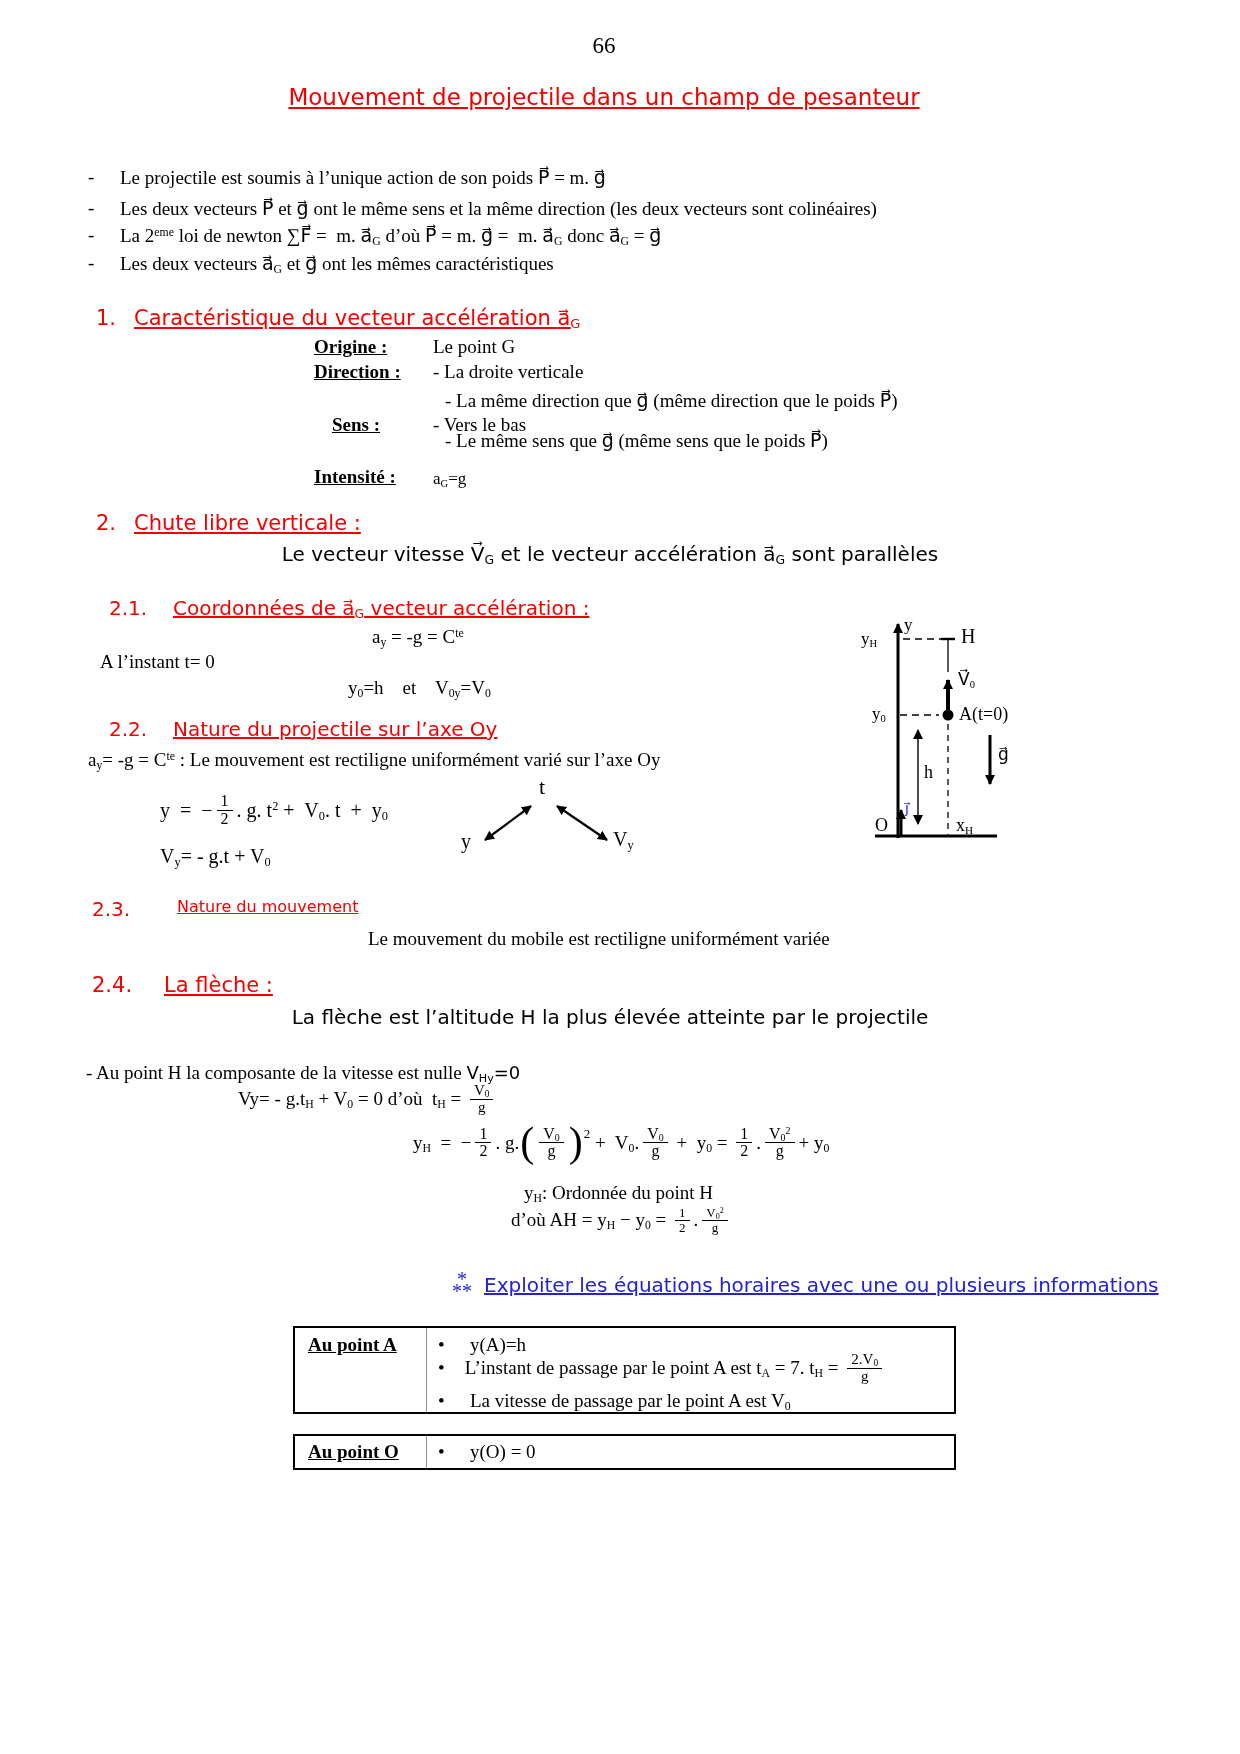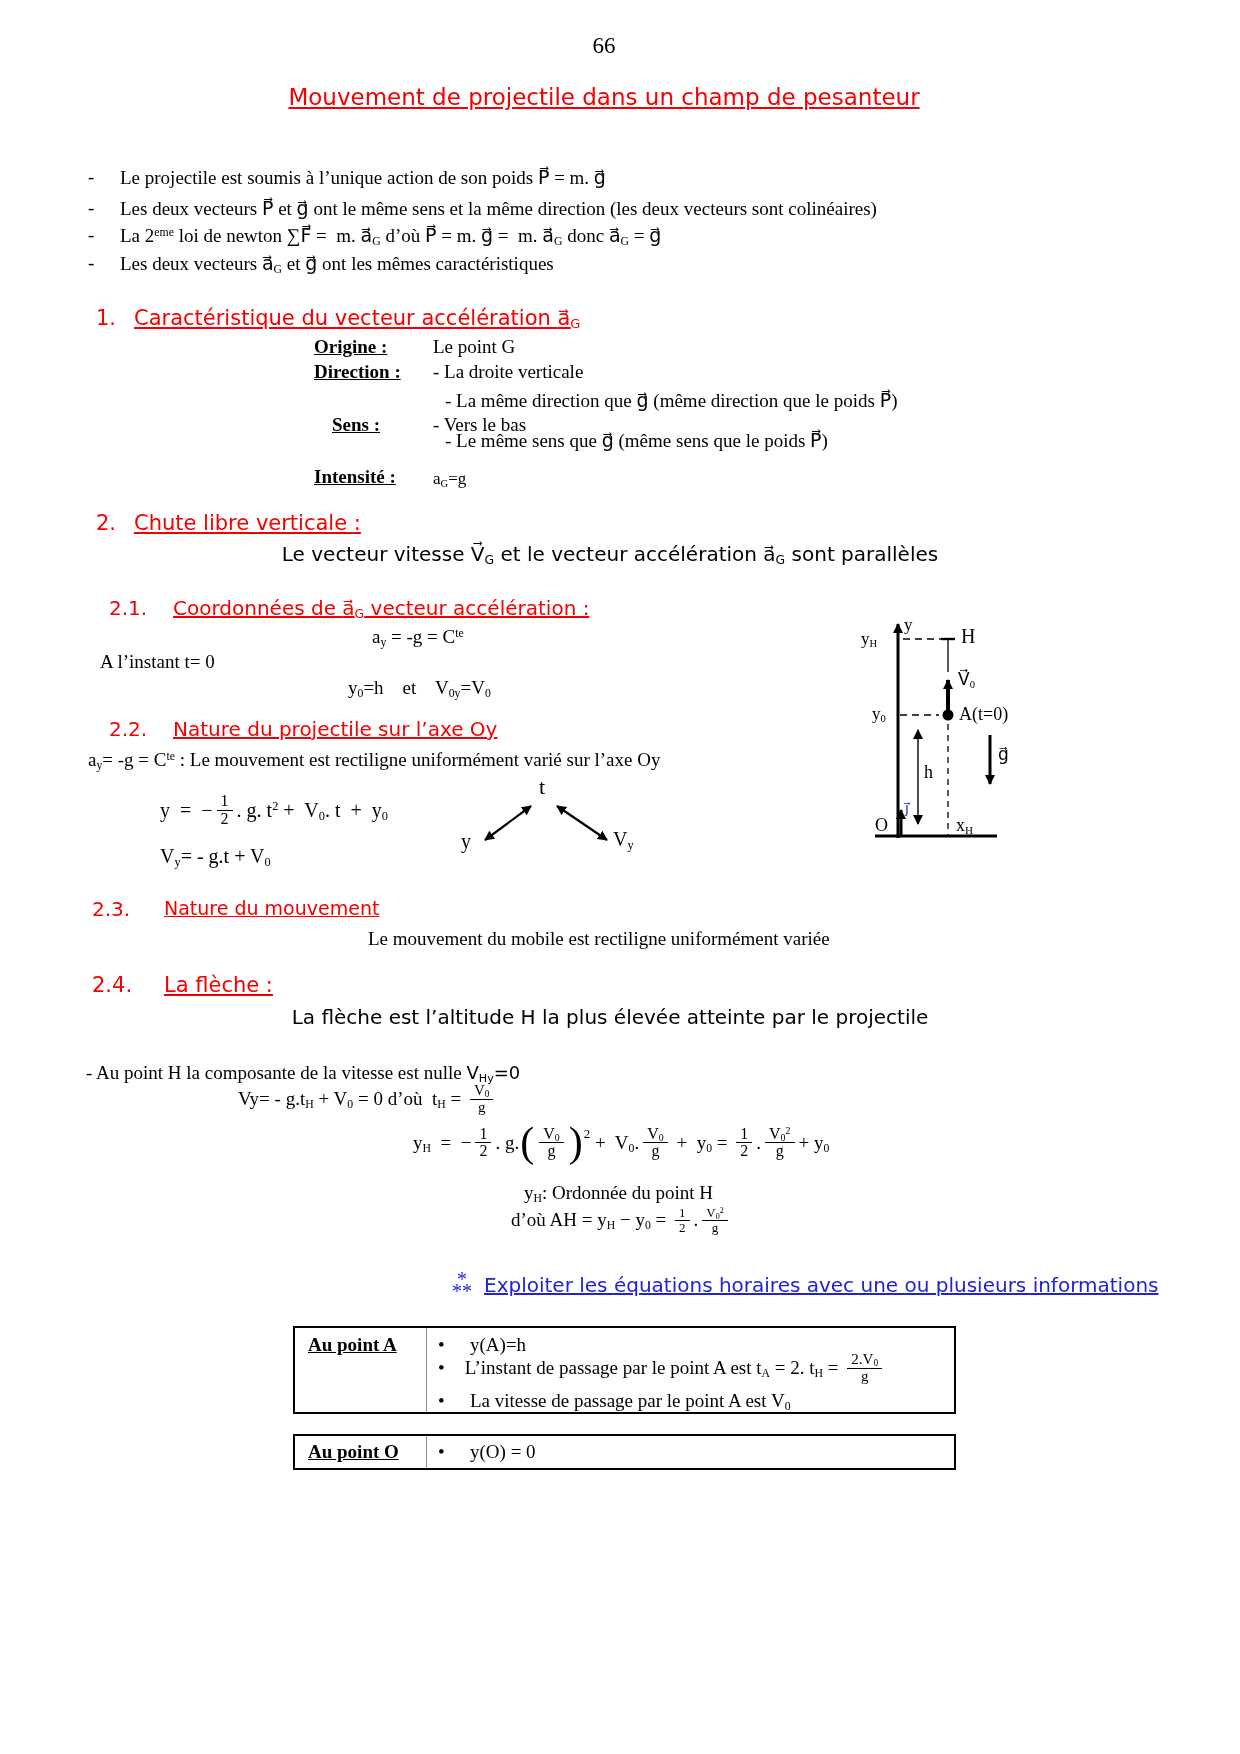--- a/index.html
+++ b/index.html
@@ -164,21 +164,21 @@
   <span class="abs b" style="left:17px;top:92px;font-size:17px"><span>y</span><sub>0</sub></span>
   <span class="abs b" style="left:143px;top:132px;font-size:17px">g⃗</span>
   <span class="abs b" style="left:69px;top:150px;font-size:18px">h</span>
   <span class="abs b" style="left:20px;top:203px;font-size:18px">O</span>
   <span class="abs b blue" style="left:50px;top:188px;font-size:14px">j⃗</span>
   <span class="abs b" style="left:101px;top:203px;font-size:18px"><span>x</span><sub>H</sub></span>
 </div>
 
 <div class="abs" style="left:92px;top:897px">
   <span class="comic b red" style="font-size:20px">2.3.</span>
-  <span class="comic b red u abs" style="left:72px;top:0;width:260px;font-size:19px">Nature du mouvement</span>
+  <span class="comic b red u abs" style="left:85px;top:0;width:260px;font-size:16px">Nature du mouvement</span>
 </div>
 <div class="abs" style="left:368px;top:928px">Le mouvement du mobile est rectiligne uniformément variée</div>
 
 <div class="abs" style="left:92px;top:973px">
   <span class="comic b red" style="font-size:21px">2.4.</span>
   <span class="comic b red u abs" style="left:72px;top:0;width:140px;font-size:21px">La flèche :</span>
 </div>
 <div class="abs comic b" style="left:260px;top:1005px;width:700px;text-align:center;font-size:20px">La flèche est l’altitude H la plus élevée atteinte par le projectile</div>
 
 <div class="abs" style="left:86px;top:1062px"><span class="ch">- Au point H la composante de la vitesse est nulle </span><span class="comic" style="font-size:18px"><span>V</span><sub>Hy</sub><span>=0</span></span></div>
@@ -248,21 +248,21 @@
   <span class="comic b blue u" style="font-size:20px;margin-left:12px">Exploiter les équations horaires avec une ou plusieurs informations</span>
 </div>
 
 <div class="abs box" style="left:293px;top:1326px;width:663px;height:88px">
   <div class="divider" style="left:131px"></div>
   <span class="abs lbl" style="left:13px;top:6px">Au point A</span>
   <div class="abs" style="left:143px;top:6px"><span class="b">•</span><span class="abs ch" style="left:32px">y(A)=h</span></div>
   <div class="abs row" style="left:143px;top:24px">
     <span class="b">•</span>
     <span class="ch" style="margin-left:20px">L’instant de passage par le point A est </span>
-    <span class="ch"><span>t</span><sub>A</sub><span> = 2. t</span><sub>H</sub><span> = </span></span>
+    <span class="ch"><span>t</span><sub>A</sub><span> = 7. t</span><sub>H</sub><span> = </span></span>
     <span class="fr" style="font-size:15px">
         <span class="n"><span>2.V</span><sub>0</sub></span>
         <span class="d">g</span>
       </span>
   </div>
   <div class="abs" style="left:143px;top:62px"><span class="b">•</span><span class="abs ch" style="left:32px;width:500px"><span>La vitesse de passage par le point A est V</span><sub>0</sub></span></div>
 </div>
 
 <div class="abs box" style="left:293px;top:1434px;width:663px;height:36px">
   <div class="divider" style="left:131px"></div>

